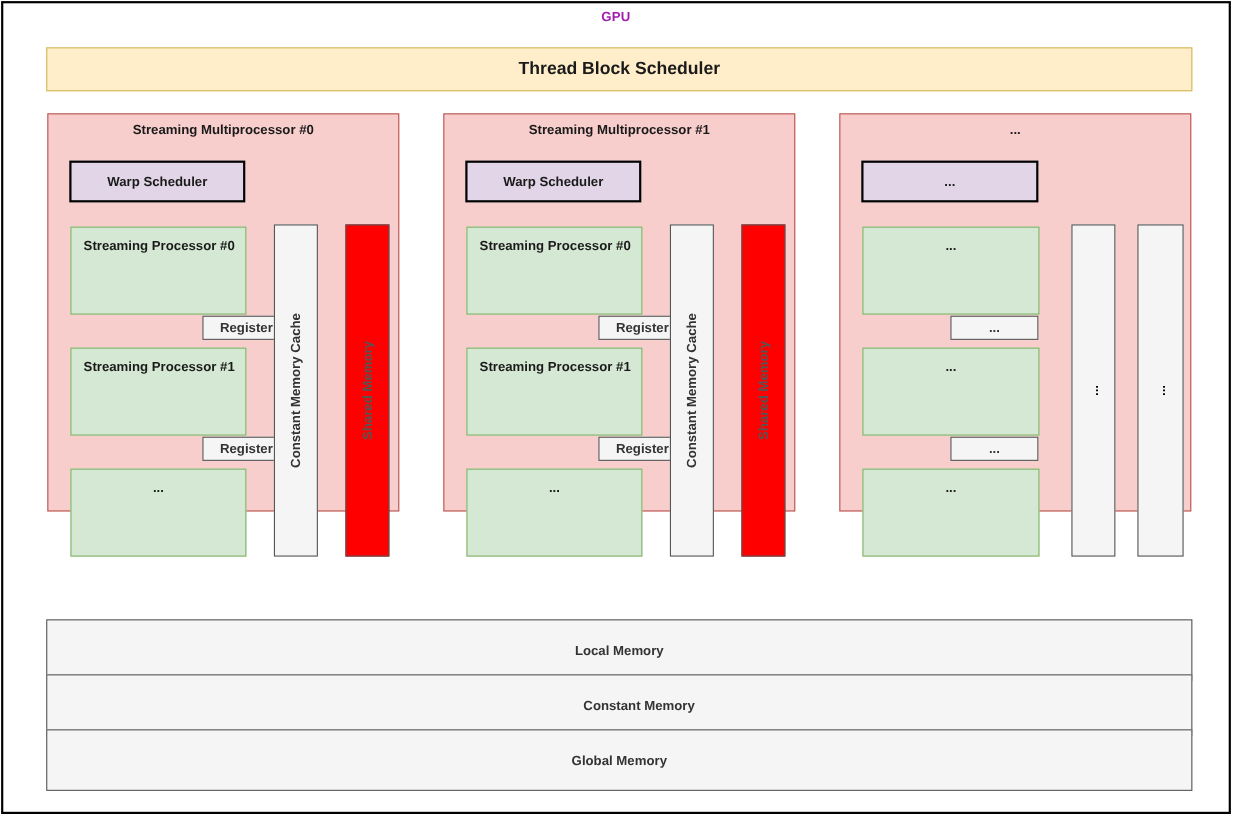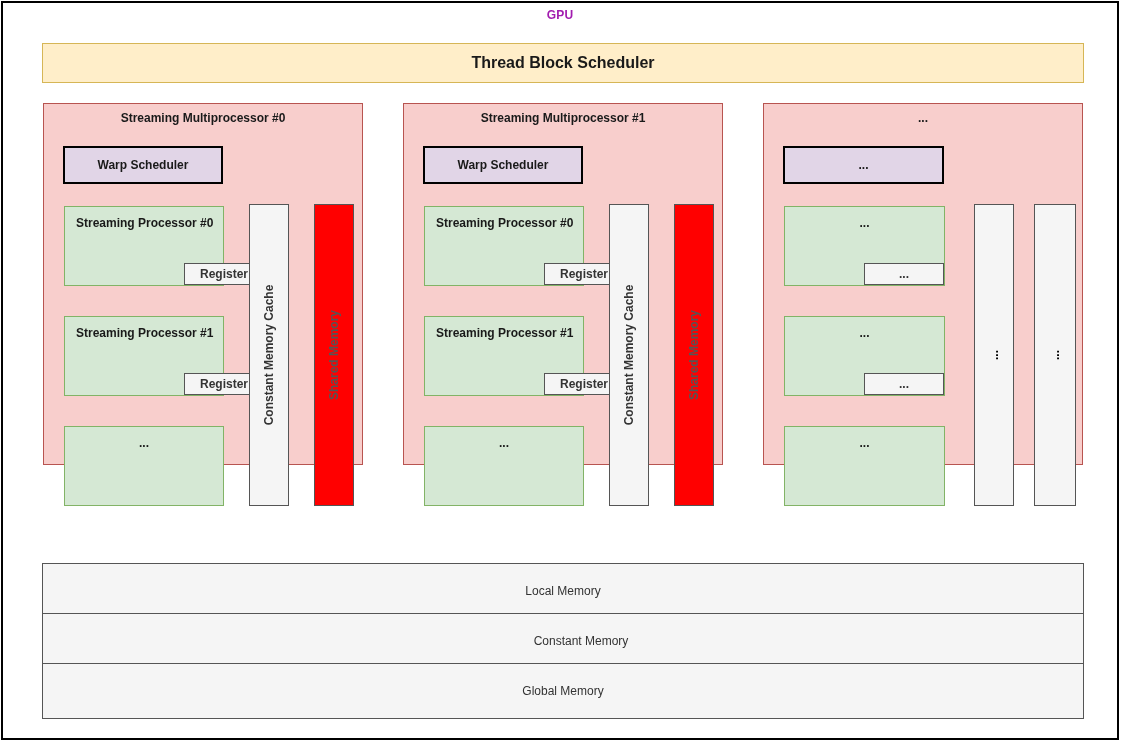--- a/index.html
+++ b/index.html
@@ -134,20 +134,21 @@
     height: 22px;
     background: #f5f5f5;
     border: 1px solid #555555;
     box-sizing: border-box;
     display: flex;
     align-items: center;
     justify-content: center;
     font-size: 12px;
     font-weight: bold;
     color: #333333;
+    margin-top: 24px;
   }
   .reg-0 { left: 140px; top: 159px; }
   .reg-1 { left: 140px; top: 269px; }
   #sm-2 .reg-0 { left: 100px; width: 80px; }
   #sm-2 .reg-1 { left: 100px; width: 80px; }
 
   
   .vcol {
     position: absolute;
     top: 100px;
@@ -187,21 +188,21 @@
     left: 39px;
     width: 1042px;
     height: 56px;
     background: #f5f5f5;
     border: 1px solid #555555;
     box-sizing: border-box;
     display: flex;
     align-items: center;
     justify-content: center;
     font-size: 12px;
-    font-weight: normal;
+    font-weight: bold;
     color: #333333;
   }
   #mem-local    { top: 560px; }
   #mem-constant { top: 610px; padding-left: 36px; }
   #mem-global   { top: 660px; }
 </style>
 </head>
 <body>
 
 <div id="gpu-frame">

